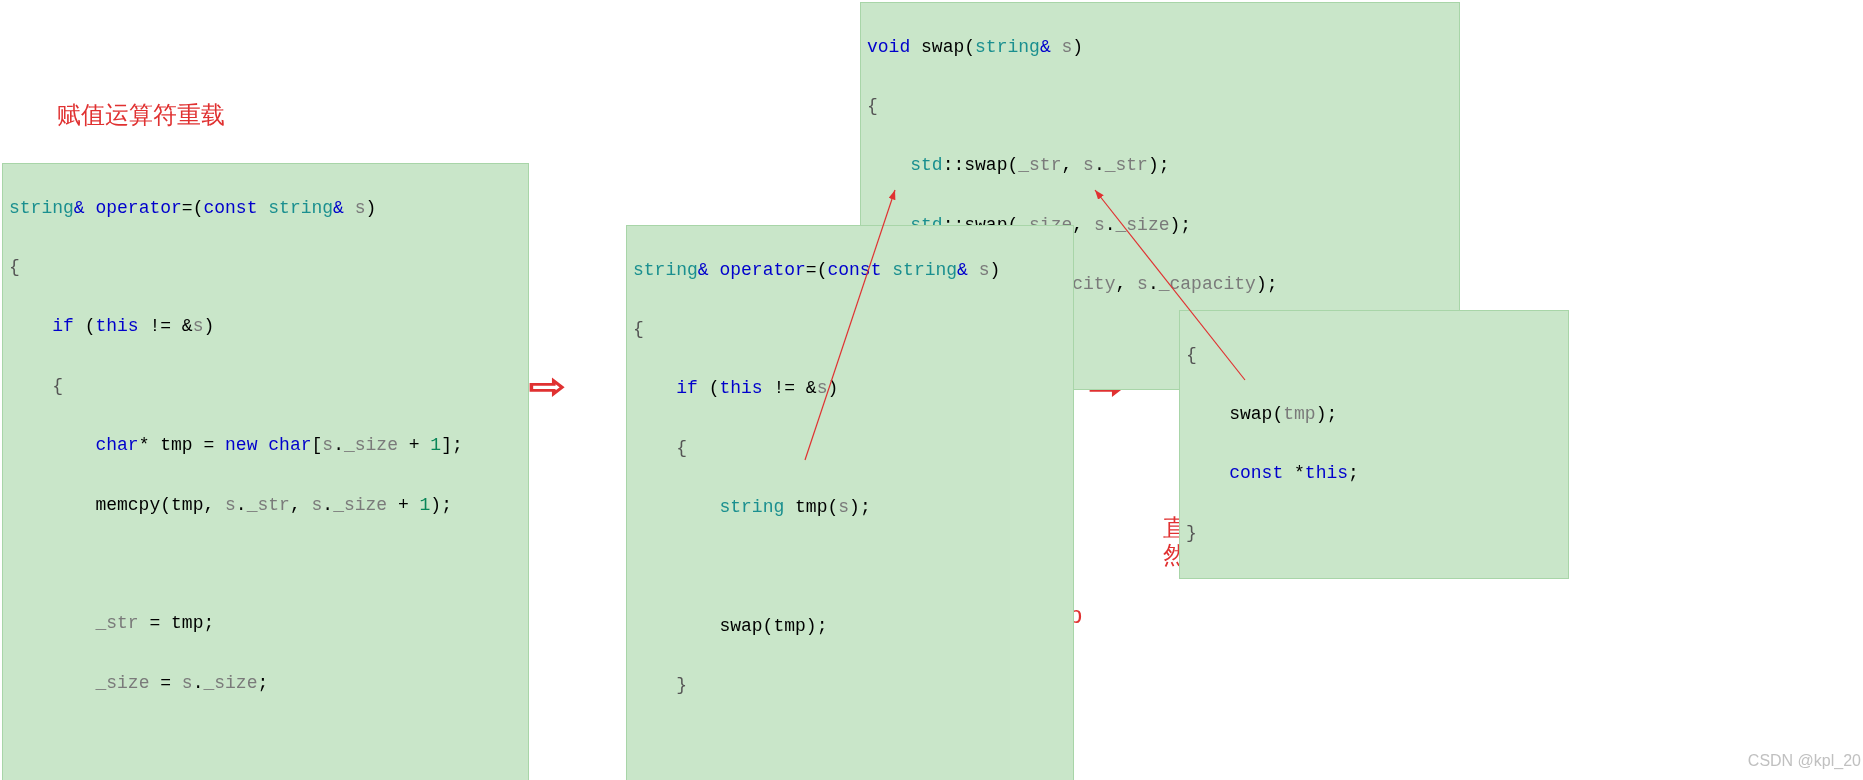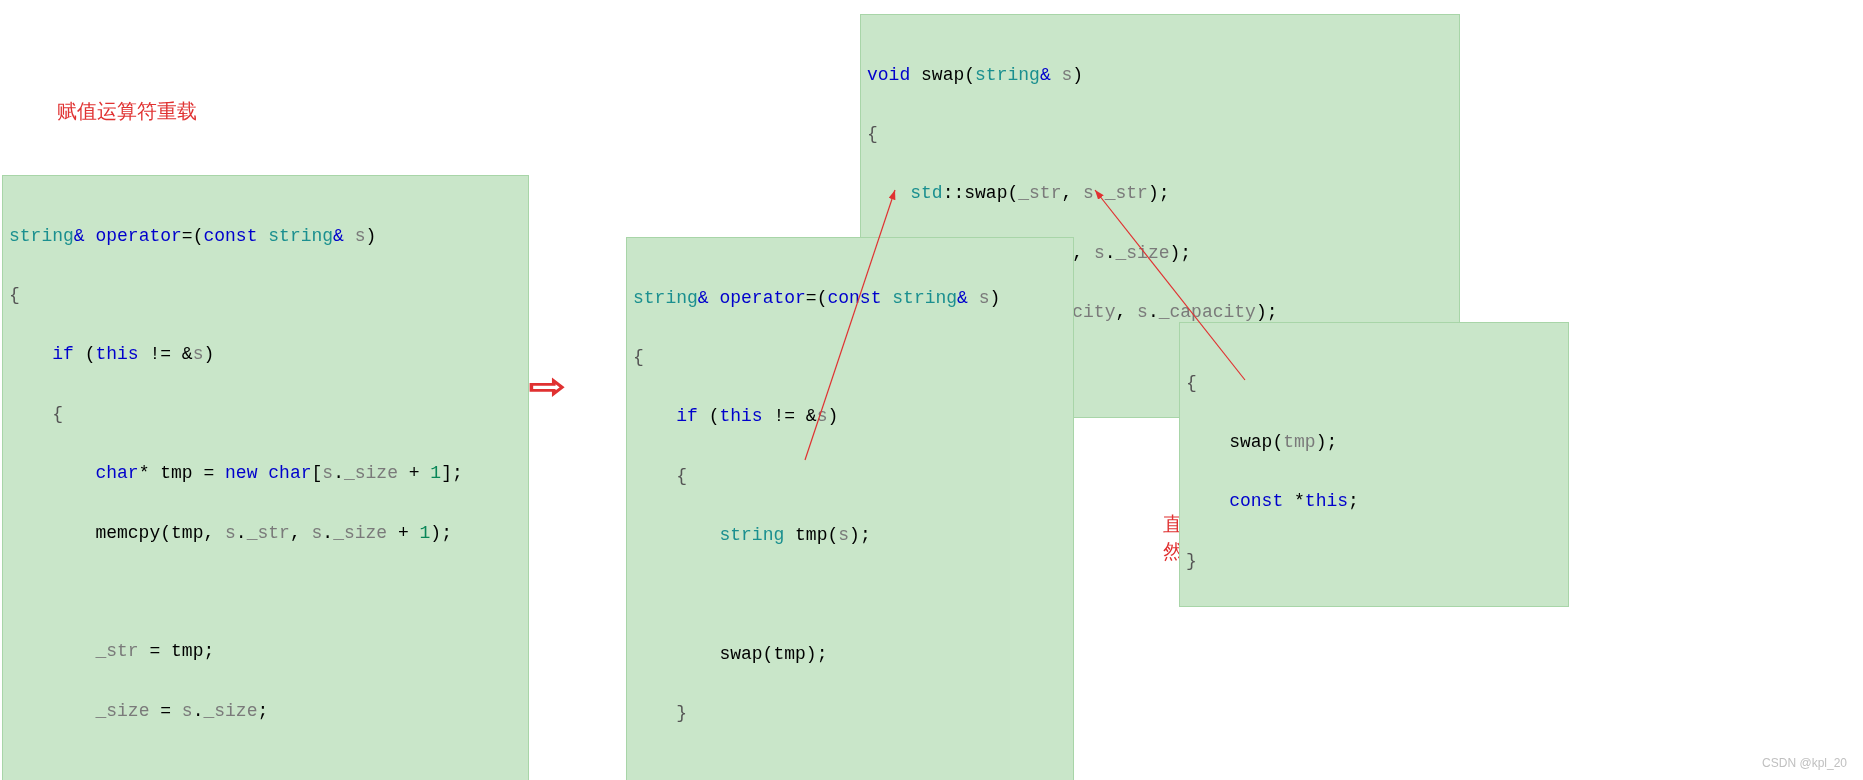--- a/index.html
+++ b/index.html
@@ -11,55 +11,54 @@
     line-height: 1.65;
     position: relative;
     width: 1863px;
     height: 780px;
     overflow: hidden;
   }
   .code-box {
     position: absolute;
     background: #c9e6c9;
     border: 1px solid #a8d5a8;
-    padding: 16px 8px 0 0;
+    padding: 0 8px 0 0;
     white-space: pre;
-    margin-top: 12px;
   }
   .code-box .line {
     padding-left: 6px;
   }
   .annot {
     position: absolute;
     font-family: "Microsoft YaHei", "SimSun", sans-serif;
-    font-size: 20px;
+    font-size: 24px;
     color: #e03131;
     white-space: pre;
   }
   .kw   { color: #0000cc; }   
   .type { color: #1a8f8f; }
   .brace{ color: #555; }
   .cmt  { color: #008000; }
   .num  { color: #098658; }
   .gray { color: #7a7a7a; }   
   .black{ color: #000; }
 
   svg.arrows {
     position: absolute;
     left: 0; top: 0;
     width: 1863px; height: 780px;
     pointer-events: none;
   }
   .watermark {
     position: absolute;
-    right: 16px;
+    right: 2px;
     bottom: 6px;
     color: #c0c0c0;
     font-family: Arial, sans-serif;
-    font-size: 12px;
+    font-size: 16px;
   }
   .arrow-glyph {
     position:absolute;
     font-size: 34px;
     color:#e03131;
     font-family: Arial, sans-serif;
     font-weight: bold;
     transform: scaleX(1.3);
   }
 </style>

